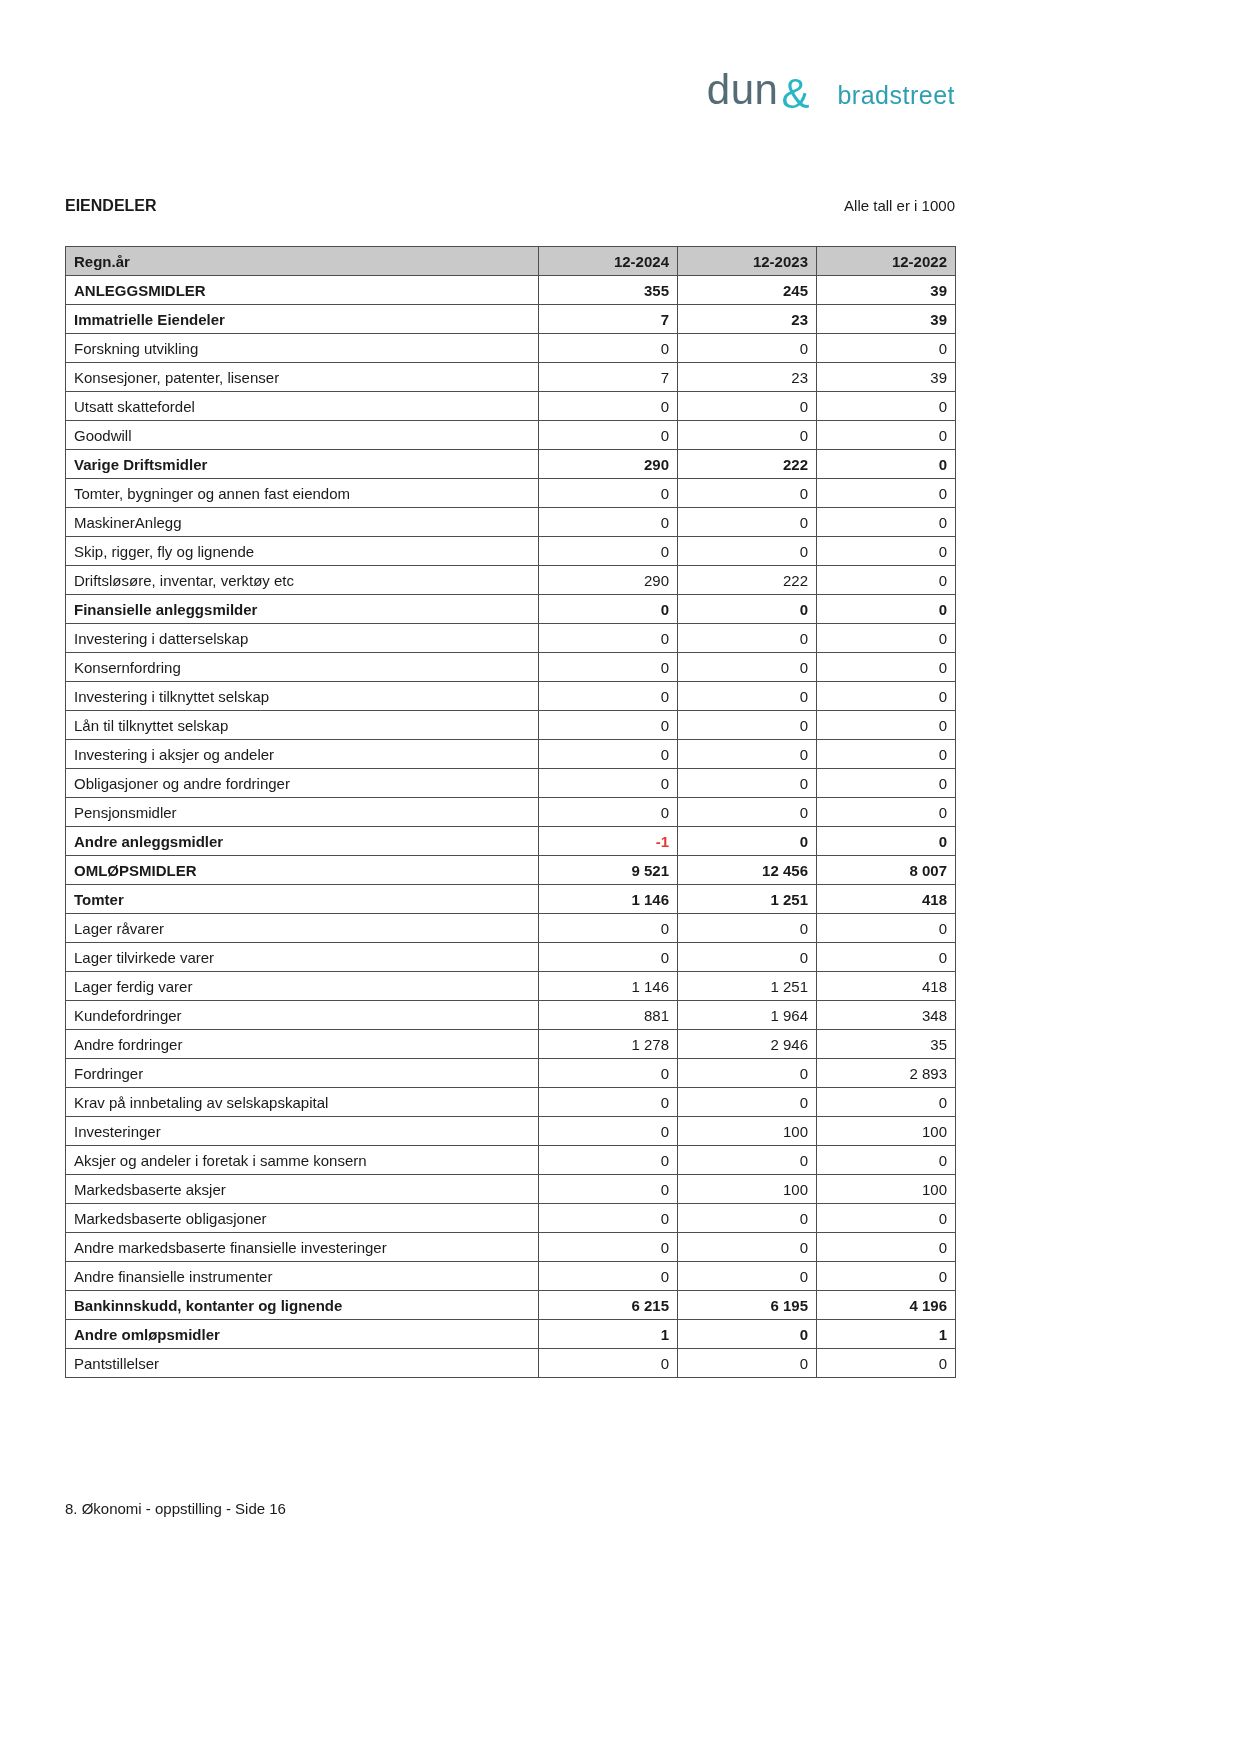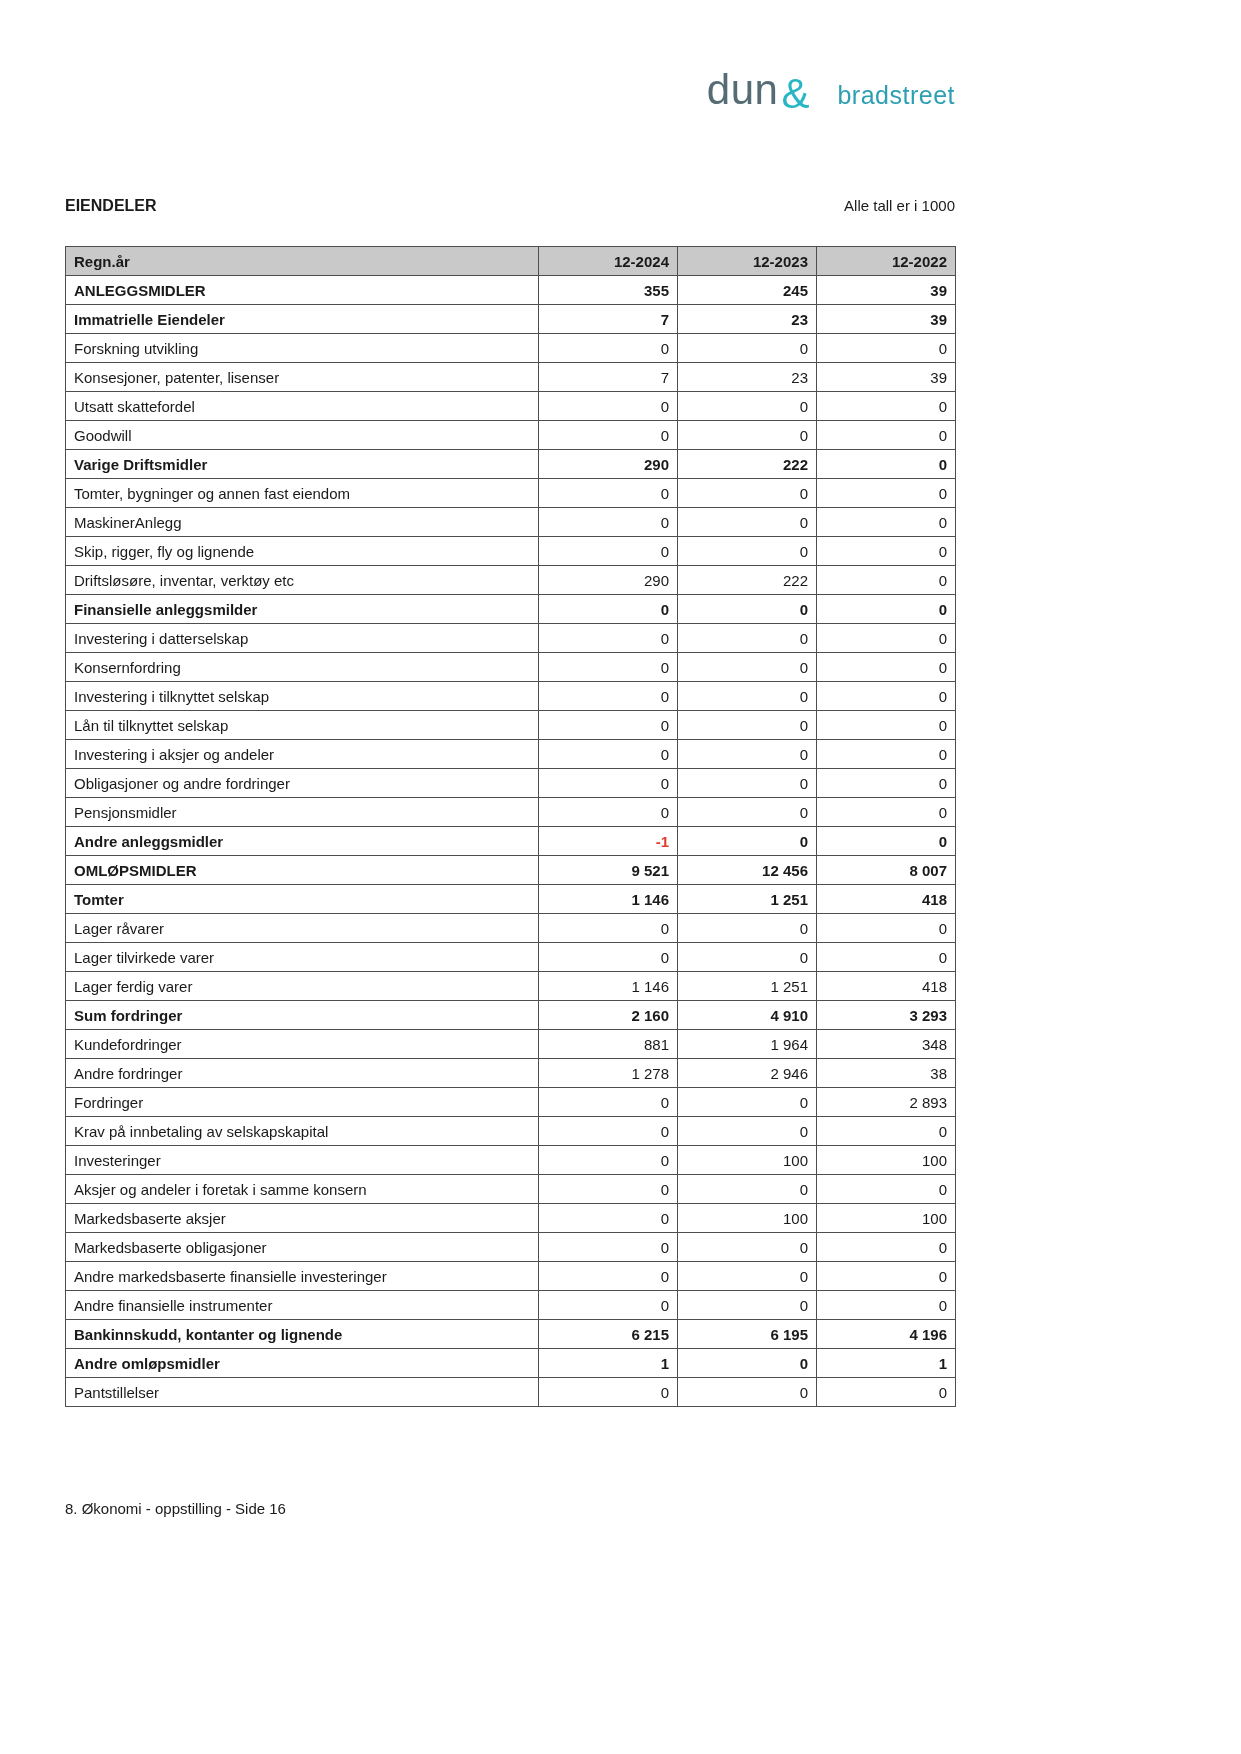--- a/index.html
+++ b/index.html
@@ -224,37 +224,31 @@
           <td class="value-col">0</td>
           <td class="value-col">0</td>
           <td class="value-col">0</td>
         </tr>
         <tr>
           <td class="label-col">Lager ferdig varer</td>
           <td class="value-col">1 146</td>
           <td class="value-col">1 251</td>
           <td class="value-col">418</td>
         </tr>
-        <tr class="bold">
-          <td class="label-col">Sum fordringer</td>
-          <td class="value-col">2 160</td>
-          <td class="value-col">4 910</td>
-          <td class="value-col">3 293</td>
-        </tr>
         <tr>
           <td class="label-col">Kundefordringer</td>
           <td class="value-col">881</td>
           <td class="value-col">1 964</td>
           <td class="value-col">348</td>
         </tr>
         <tr>
           <td class="label-col">Andre fordringer</td>
           <td class="value-col">1 278</td>
           <td class="value-col">2 946</td>
-          <td class="value-col">38</td>
+          <td class="value-col">35</td>
         </tr>
         <tr>
           <td class="label-col">Fordringer</td>
           <td class="value-col">0</td>
           <td class="value-col">0</td>
           <td class="value-col">2 893</td>
         </tr>
         <tr>
           <td class="label-col">Krav på innbetaling av selskapskapital</td>
           <td class="value-col">0</td>

